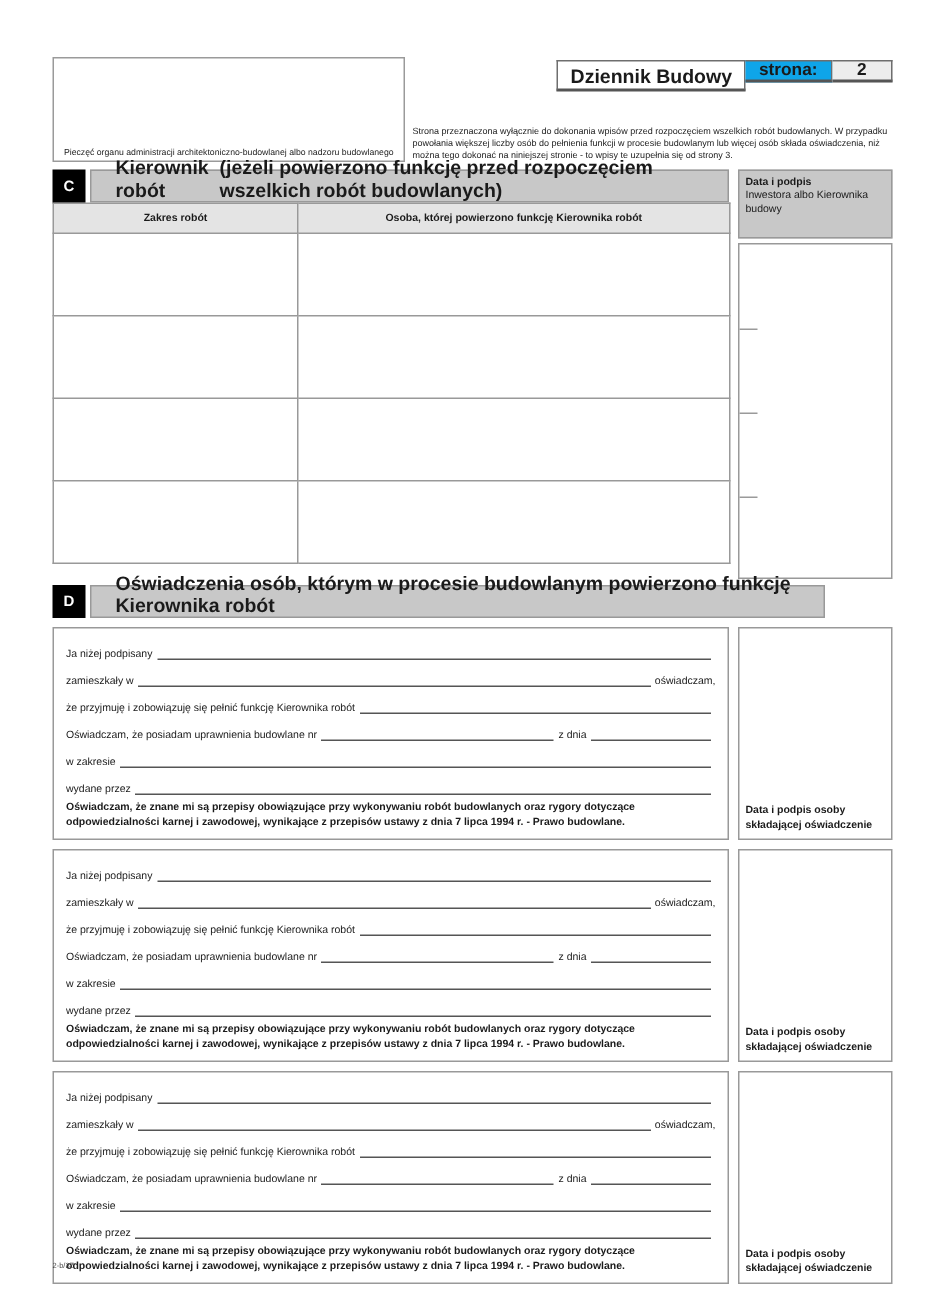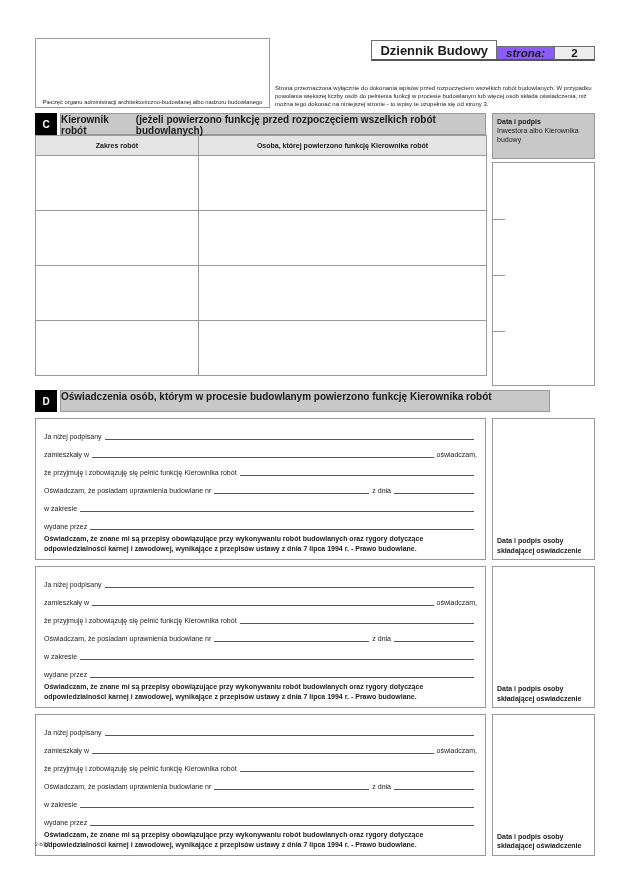--- a/index.html
+++ b/index.html
@@ -9,37 +9,37 @@
     font-family:"Liberation Sans", sans-serif; color:#1a1a1a; overflow:hidden;
   }
 
   
   .stamp-box {
     position:absolute; left:35px; top:38px; width:235px; height:70px;
     border:1px solid #9a9a9a; display:flex; align-items:flex-end; justify-content:center;
   }
   .stamp-caption { font-size:5.8px; color:#222; padding:2px 1px; text-align:center; white-space:nowrap; }
 
-  .hdr-row { position:absolute; right:25px; top:40px; display:flex; align-items:flex-end; }
+  .hdr-row { position:absolute; right:25px; top:40px; display:flex; align-items:flex-start; }
   .hdr-title { background:#fff; border:1px solid #6e6e6e; border-bottom:2px solid #555;
     font-weight:bold; font-size:13px; padding:2px 8px 1px; }
-  .hdr-strona { background:#8b5cf6; border:1px solid #6e6e6e; border-left:none; border-bottom:2px solid #555;
-    font-weight:bold; font-size:11.5px; padding:0 9px; display:flex; align-items:center;font-style:italic; }
+  .hdr-strona { background:#0ea5e9; border:1px solid #6e6e6e; border-left:none; border-bottom:2px solid #555;
+    font-weight:bold; font-size:11.5px; padding:0 9px; display:flex; align-items:center; }
   .hdr-num { background:#ededed; border:1px solid #6e6e6e; border-left:none; border-bottom:2px solid #555;
     font-weight:bold; font-size:11.5px; min-width:40px; display:flex; align-items:center; justify-content:center; }
 
   .note { position:absolute; left:275px; top:85px; width:321px; font-size:6px; line-height:1.3; color:#222; }
 
   
   .section { position:absolute; left:35px; width:560px; }
   .sec-head { display:flex; align-items:flex-start; }
   .letter-box { width:22px; height:22px; background:#000; color:#fff; font-weight:bold; font-size:10px;
     display:flex; align-items:center; justify-content:center; flex:0 0 22px; }
   .bar { margin-left:3px; background:#c8c8c8; border:1px solid #999; height:22px;
-    display:flex; align-items:flex-start; padding:0 0; font-size:10px; }
+    display:flex; align-items:flex-end; padding:0 16px; font-size:13px; }
   .bar b { font-weight:bold; }
   .bar .rest { margin-left:3px; font-weight:bold; }
 
   
   .section-c { top:113px; }
   .c-bar { width:426px; }
   .c-table { width:451px; border-collapse:collapse; table-layout:fixed; }
   .c-table th { width:163px; height:20px; background:#e4e4e4; border:1px solid #999;
     font-size:7px; font-weight:bold; text-align:center; }
   .c-table th.wide { width:288px; }

